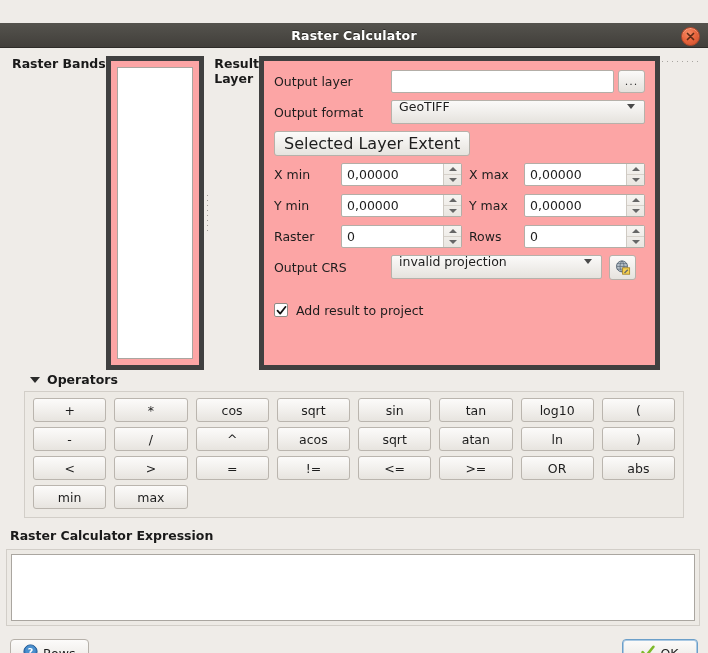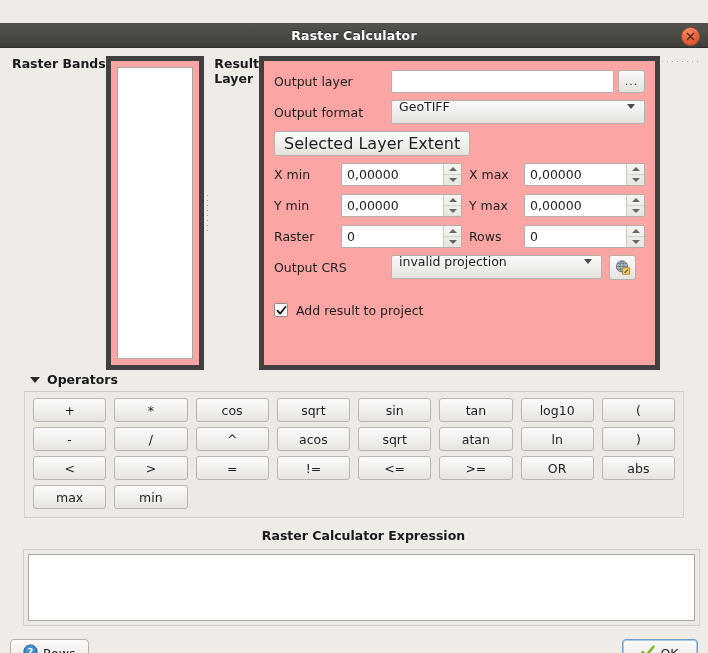--- a/index.html
+++ b/index.html
@@ -325,21 +325,21 @@
     align-items: center;
     justify-content: center;
     font-size: 12.5px;
     color: #1d1d1d;
     cursor: pointer;
     box-sizing: border-box;
     font-family: "DejaVu Sans", sans-serif;
   }
 
   
-  .expr-wrap { padding: 10px 8px 0 23px; box-sizing: border-box; text-align: center; }
+  .expr-wrap { padding: 10px 8px 0 6px; box-sizing: border-box; }
   .expr-title {
     font-size: 12.5px; font-weight: bold; color: #1a1a1a;
     margin: 0 0 6px 4px;
   }
   .expr-outer {
     border: 1px solid #d2cec8;
     background: #edeae5;
     padding: 4px;
     box-sizing: border-box;
   }
@@ -589,22 +589,22 @@
 
         <div class="op-btn">&lt;</div>
         <div class="op-btn">&gt;</div>
         <div class="op-btn">=</div>
         <div class="op-btn">!=</div>
         <div class="op-btn">&lt;=</div>
         <div class="op-btn">&gt;=</div>
         <div class="op-btn">OR</div>
 
         <div class="op-btn">abs</div>
+        <div class="op-btn">min</div>
         <div class="op-btn">max</div>
-        <div class="op-btn">min</div>
       </div>
     </div>
   </div>
 
   <div class="expr-wrap">
     <div class="expr-title">Raster Calculator Expression</div>
     <div class="expr-outer">
       <div class="expr-area" contenteditable="true" style=""></div>
     </div>
   </div>

